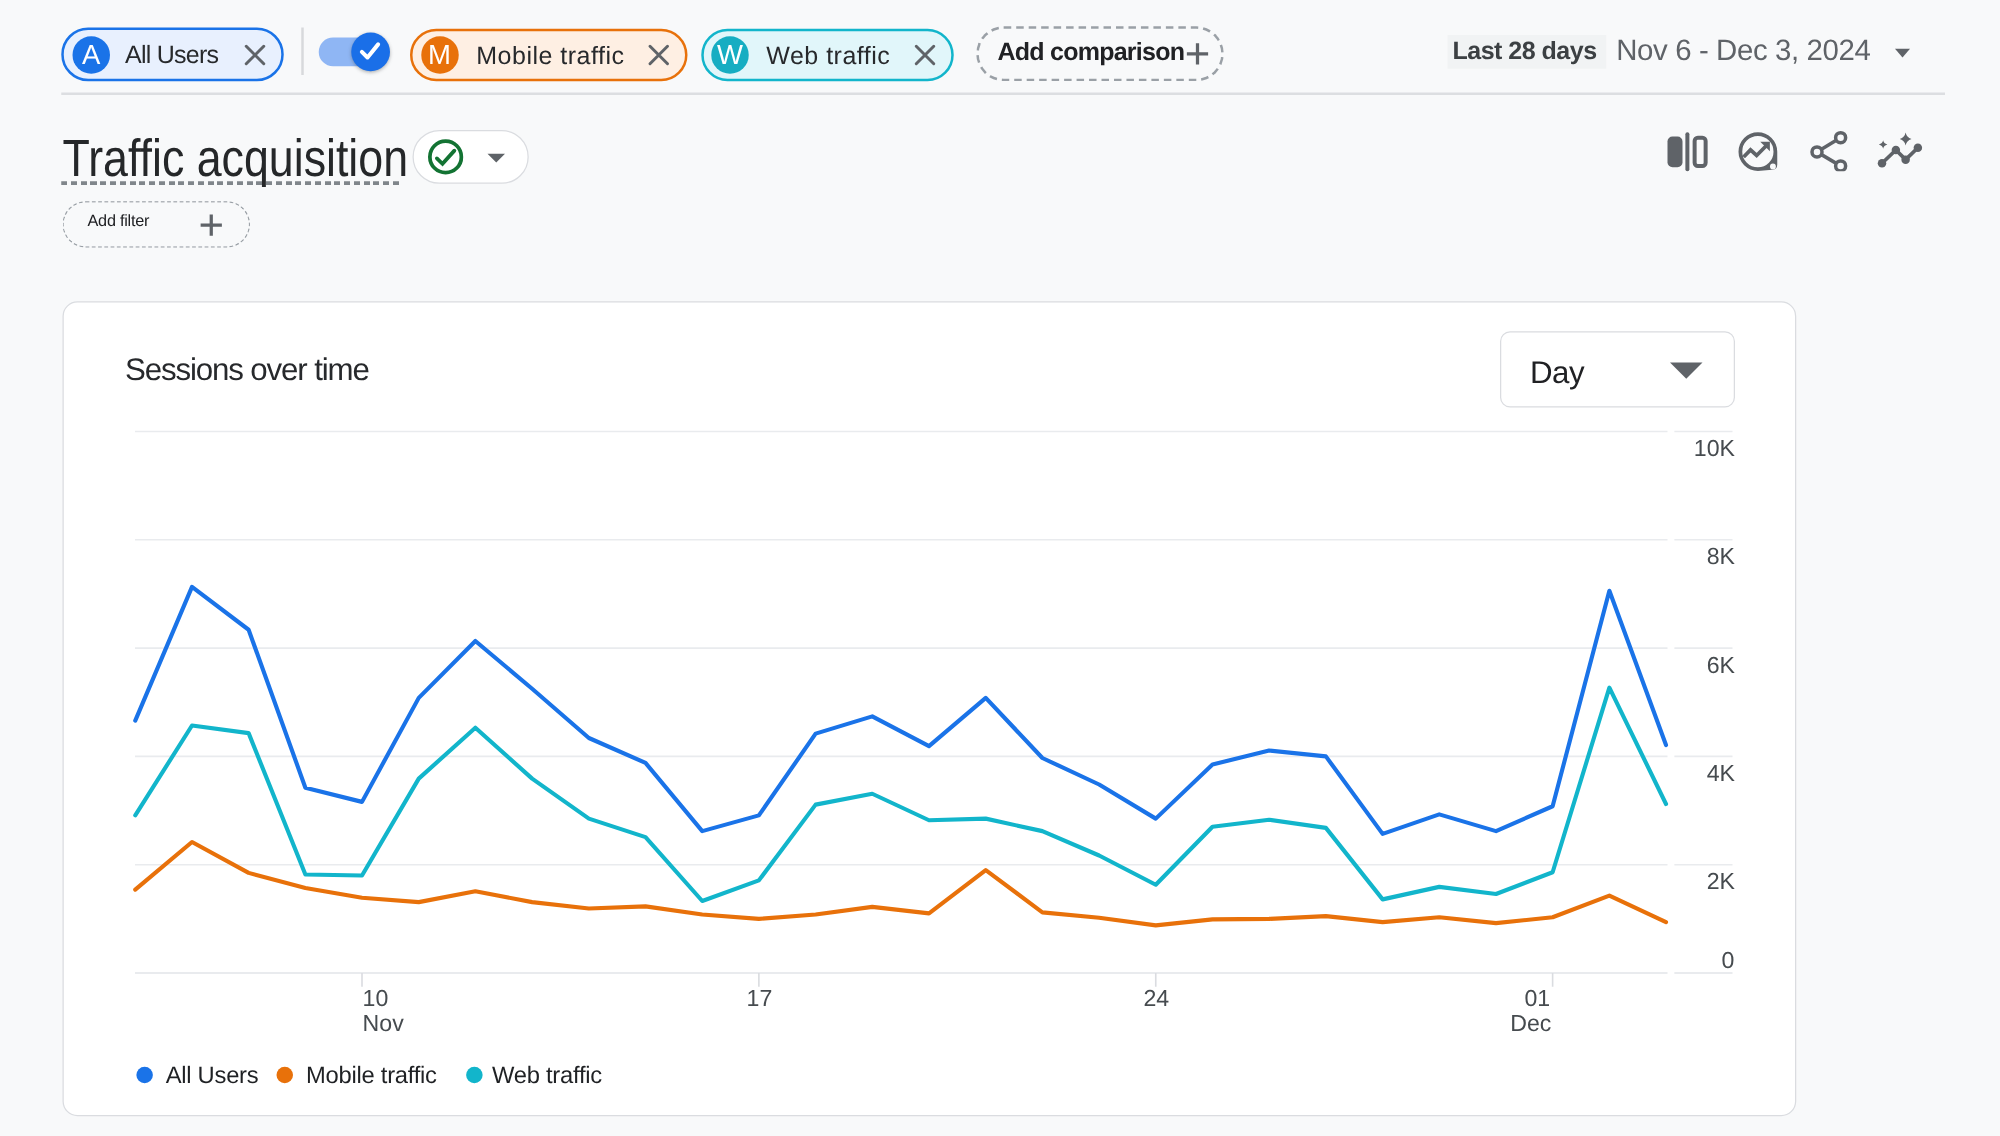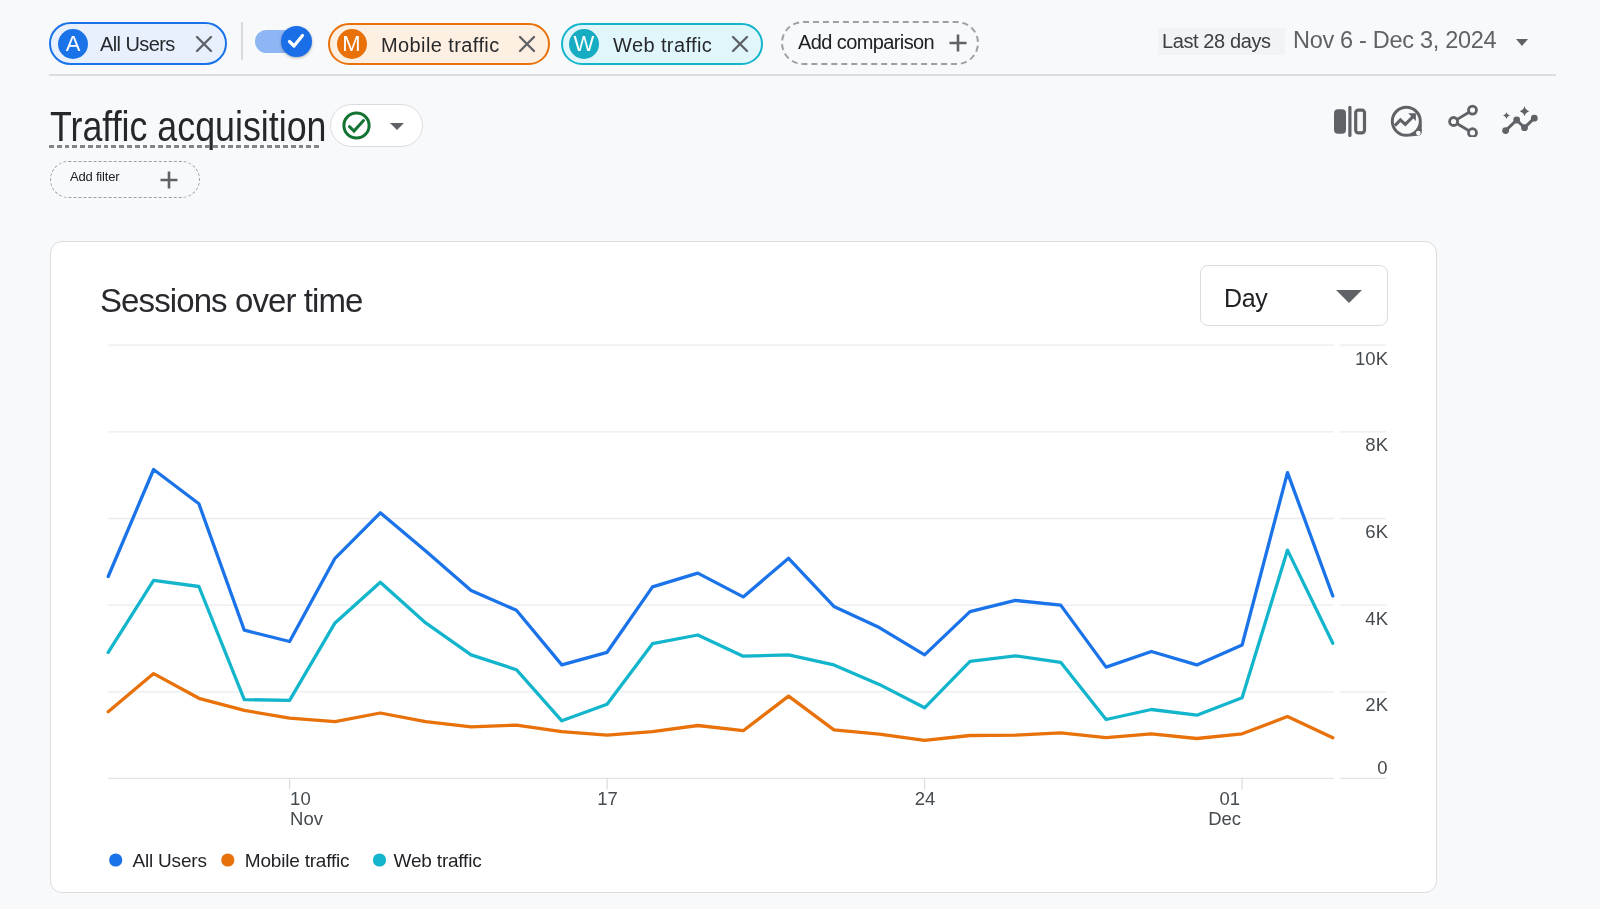--- a/index.html
+++ b/index.html
@@ -35,27 +35,27 @@
   </svg>
 
 <div class="chip" style="left:561px;top:23px;width:202px;height:42px;background:#e1f6fa;border:2px solid #12b5cb;"></div>
 <div class="avatar" style="left:569px;top:28.8px;background:#16adc2;">W</div>
 <div class="chiptxt" style="left:613px;top:33.5px;letter-spacing:0.4px;">Web traffic</div>
 <svg class="abs" style="left:731px;top:35px;" width="18" height="18" viewBox="0 0 18 18">
     <path d="M2 2 L16 16 M16 2 L2 16" stroke="#5f6368" stroke-width="2.4" stroke-linecap="round"></path>
   </svg>
 
 <div class="chip" style="left:781px;top:21px;width:198px;height:44px;border:2px dashed #9aa0a6;"></div>
-<div class="chiptxt" style="left:798px;top:31px;font-weight:400;color:#202124;">Add comparison</div>
+<div class="chiptxt" style="left:798px;top:31px;font-weight:700;color:#202124;">Add comparison</div>
 <svg class="abs" style="left:948px;top:33px;" width="20" height="20" viewBox="0 0 20 20">
     <path d="M10 1.5 V18.5 M1.5 10 H18.5" stroke="#5f6368" stroke-width="2.6"></path>
   </svg>
 
 <div class="abs" style="left:1158px;top:28px;width:127px;height:27px;background:#f1f3f4;"></div>
-<div class="abs" style="left:1162px;top:29.5px;font-size:20px;font-weight:400;letter-spacing:-0.4px;color:#3c4043;">Last 28 days</div>
+<div class="abs" style="left:1162px;top:29.5px;font-size:20px;font-weight:700;letter-spacing:-0.4px;color:#3c4043;">Last 28 days</div>
 <div class="abs" style="left:1293px;top:27px;font-size:23.5px;letter-spacing:-0.3px;color:#5f6368;text-align:center;">Nov 6 - Dec 3, 2024</div>
 <div class="abs" style="left:1516px;top:39px;width:0;height:0;border-left:6.5px solid transparent;border-right:6.5px solid transparent;border-top:7.5px solid #5f6368;"></div>
 
 <div class="abs" style="left:50px;top:103px;font-size:42px;color:#252729;letter-spacing:0;transform:scaleX(0.852);transform-origin:0 0;white-space:nowrap;">Traffic acquisition</div>
 <div class="abs" style="left:49px;top:145px;width:273px;height:3.2px;background:repeating-linear-gradient(90deg,#80868b 0 4.8px,transparent 4.8px 7.8px);"></div>
 
 <div class="abs" style="left:329.5px;top:104px;width:93px;height:43px;border-radius:21.5px;border:1.5px solid #dadce0;background:#fff;"></div>
 <svg class="abs" style="left:342px;top:111px;" width="29" height="29" viewBox="0 0 29 29">
 <circle cx="14.5" cy="14.5" r="12.6" fill="none" stroke="#137333" stroke-width="3"></circle>
 <path d="M7.5 15.7 L12 20 L21.5 9.5" fill="none" stroke="#137333" stroke-width="3" stroke-linecap="round"></path>
@@ -91,21 +91,21 @@
 <circle cx="36.3" cy="16.2" r="3.4" fill="#5f6368"></circle>
 </svg>
 
 <div class="abs" style="left:50px;top:160.5px;width:149.5px;height:37.5px;border-radius:19px;border:1.8px dashed #9aa0a6;"></div>
 <div class="abs" style="left:70px;top:169px;font-size:13px;font-weight:500;letter-spacing:-0.2px;color:#202124;">Add filter</div>
 <svg class="abs" style="left:159px;top:169.5px;" width="20" height="20" viewBox="0 0 20 20">
     <path d="M10 1.5 V18.5 M1.5 10 H18.5" stroke="#5f6368" stroke-width="2.6"></path>
   </svg>
 
 <div class="abs" style="left:50px;top:241px;width:1387px;height:652px;background:#fff;border:1.5px solid #dadce0;border-radius:12px;"></div>
-<div class="abs" style="left:100px;top:281.5px;font-size:33px;font-weight:500;letter-spacing:-0.9px;color:#27292c;">Sessions over time</div>
+<div class="abs" style="left:100px;top:281.5px;font-size:25px;font-weight:500;letter-spacing:-0.9px;color:#27292c;">Sessions over time</div>
 <div class="abs" style="left:1200px;top:265px;width:188px;height:61px;border:1.5px solid #dadce0;border-radius:8px;background:#fff;"></div>
 <div class="abs" style="left:1224px;top:283.5px;font-size:25px;letter-spacing:-0.4px;color:#202124;">Day</div>
 <div class="abs" style="left:1336px;top:290px;width:0;height:0;border-left:13px solid transparent;border-right:13px solid transparent;border-top:13px solid #5f6368;"></div>
 
 <div class="abs" style="left:0;top:0;">
 <svg id="chart" width="1600" height="909" viewBox="0 0 1600 909">
 <style>
  .ax { font-family:"Liberation Sans",sans-serif; font-size:18.5px; fill:#464b4f; }
  .ax2 { font-family:"Liberation Sans",sans-serif; font-size:18.5px; fill:#464b4f; }
  .leg { font-family:"Liberation Sans",sans-serif; font-size:19px; fill:#1f2124; letter-spacing:-0.2px; }

